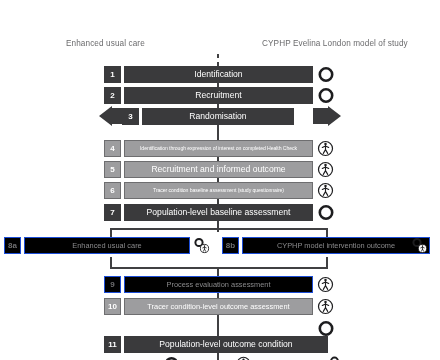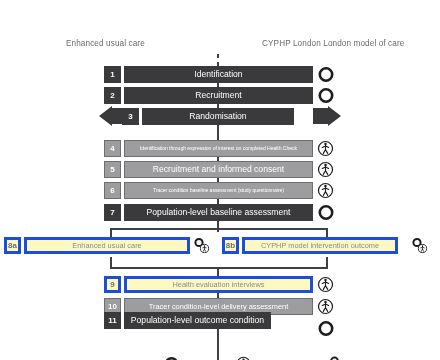--- a/index.html
+++ b/index.html
@@ -87,22 +87,22 @@
     background: #3a3a3c;
     border: 1px solid #3a3a3c;
     color: #ffffff;
   }
   .fill-partial {
     background: #9d9d9f;
     border: 1px solid #6e6e70;
     color: #ffffff;
   }
   .fill-none {
-    background: #fef9c3;
-    border: 3px solid #1d4ed8;
+    background: #000000;
+    border: 1px solid #1d4ed8;
     color: #8a8a8c;
   }
   .numbox.fill-blinding,
   .numbox.fill-partial { color: #ffffff; }
   .numbox.fill-none    { color: #6e6e70; }
 
   .txt-lg  { font-size: 8.6px; }
   .txt-md  { font-size: 7.4px; }
   .txt-sm  { font-size: 5.2px; letter-spacing: -0.1px; }
 
@@ -180,21 +180,21 @@
   .sw-blinding { background: #3a3a3c; }
   .sw-partial  { background: #9d9d9f; border: 1px solid #6e6e70; }
   .sw-none     { background: #ffffff; border: 1.5px solid #3a3a3c; }
 </style>
 </head>
 <body>
 
 <div id="canvas">
 
   <div class="col-header" id="hdr-left">Enhanced usual care</div>
-  <div class="col-header" id="hdr-right">CYPHP London London model of care</div>
+  <div class="col-header" id="hdr-right">CYPHP Evelina London model of study</div>
 
   <div class="spine-dash" style="top:18px;  height:12px;"></div>
   <div class="spine" style="top:30px;  height:166px;"></div>
   <div class="spine" style="top:232px; height:98px;"></div>
   <div class="spine-dash" style="top:322px; height:14px;"></div>
 
   <div class="conn" style="left:110px; top:192px; width:218px; height:2px;"></div>
   <div class="conn" style="left:110px; top:192px; width:2px;  height:12px;"></div>
   <div class="conn" style="left:326px; top:192px; width:2px;  height:12px;"></div>
 
@@ -246,21 +246,21 @@
   <div class="marker" style="left:317px; top:104px;">
     <svg width="17" height="17" viewBox="0 0 17 17">
       <circle cx="8.5" cy="8.5" r="7" fill="#ffffff" stroke="#1d1d1f" stroke-width="1.2"></circle>
       <circle cx="8.5" cy="4.1" r="1.25" fill="#1d1d1f"></circle>
       <path d="M8.5 5.4 L8.5 10 M8.5 5.9 L5.3 7.4 M8.5 5.9 L11.7 7.4 M8.5 9.6 L6.3 13.4 M8.5 9.6 L10.7 13.4" stroke="#1d1d1f" stroke-width="1.1" fill="none" stroke-linecap="round"></path>
     </svg>
   </div>
 
   <div class="row" id="row-5" style="left:104px; top:125px; width:209px;">
     <div class="numbox fill-partial">5</div>
-    <div class="bar fill-partial txt-lg">Recruitment and informed consent</div>
+    <div class="bar fill-partial txt-lg">Recruitment and informed outcome</div>
   </div>
   <div class="marker" style="left:317px; top:125px;">
     <svg width="17" height="17" viewBox="0 0 17 17">
       <circle cx="8.5" cy="8.5" r="7" fill="#ffffff" stroke="#1d1d1f" stroke-width="1.2"></circle>
       <circle cx="8.5" cy="4.1" r="1.25" fill="#1d1d1f"></circle>
       <path d="M8.5 5.4 L8.5 10 M8.5 5.9 L5.3 7.4 M8.5 5.9 L11.7 7.4 M8.5 9.6 L6.3 13.4 M8.5 9.6 L10.7 13.4" stroke="#1d1d1f" stroke-width="1.1" fill="none" stroke-linecap="round"></path>
     </svg>
   </div>
 
   <div class="row" id="row-6" style="left:104px; top:146px; width:209px;">
@@ -291,58 +291,58 @@
   </div>
   <div class="marker" style="left:192px; top:201px;">
     <svg width="20" height="17" viewBox="0 0 20 17">
       <circle cx="7" cy="5.5" r="3.6" fill="none" stroke="#1d1d1f" stroke-width="2"></circle>
       <circle cx="12.5" cy="11.5" r="4.1" fill="#ffffff" stroke="#1d1d1f" stroke-width="0.9"></circle>
       <circle cx="12.5" cy="9" r="0.75" fill="#1d1d1f"></circle>
       <path d="M12.5 9.7 L12.5 12.3 M12.5 10.1 L10.7 10.9 M12.5 10.1 L14.3 10.9 M12.5 12.1 L11.3 14.3 M12.5 12.1 L13.7 14.3" stroke="#1d1d1f" stroke-width="0.75" fill="none" stroke-linecap="round"></path>
     </svg>
   </div>
 
-  <div class="row" id="row-8b" style="left:222px; top:201px; width:176px;">
+  <div class="row" id="row-8b" style="left:222px; top:201px; width:208px;">
     <div class="numbox fill-none">8b</div>
     <div class="bar fill-none txt-md">CYPHP model intervention outcome</div>
   </div>
   <div class="marker" style="left:410px; top:201px;">
     <svg width="20" height="17" viewBox="0 0 20 17">
       <circle cx="7" cy="5.5" r="3.6" fill="none" stroke="#1d1d1f" stroke-width="2"></circle>
       <circle cx="12.5" cy="11.5" r="4.1" fill="#ffffff" stroke="#1d1d1f" stroke-width="0.9"></circle>
       <circle cx="12.5" cy="9" r="0.75" fill="#1d1d1f"></circle>
       <path d="M12.5 9.7 L12.5 12.3 M12.5 10.1 L10.7 10.9 M12.5 10.1 L14.3 10.9 M12.5 12.1 L11.3 14.3 M12.5 12.1 L13.7 14.3" stroke="#1d1d1f" stroke-width="0.75" fill="none" stroke-linecap="round"></path>
     </svg>
   </div>
 
   <div class="row" id="row-9" style="left:104px; top:240px; width:209px;">
     <div class="numbox fill-none">9</div>
-    <div class="bar fill-none txt-md">Health evaluation interviews</div>
+    <div class="bar fill-none txt-md">Process evaluation assessment</div>
   </div>
   <div class="marker" style="left:317px; top:240px;">
     <svg width="17" height="17" viewBox="0 0 17 17">
       <circle cx="8.5" cy="8.5" r="7" fill="#ffffff" stroke="#1d1d1f" stroke-width="1.2"></circle>
       <circle cx="8.5" cy="4.1" r="1.25" fill="#1d1d1f"></circle>
       <path d="M8.5 5.4 L8.5 10 M8.5 5.9 L5.3 7.4 M8.5 5.9 L11.7 7.4 M8.5 9.6 L6.3 13.4 M8.5 9.6 L10.7 13.4" stroke="#1d1d1f" stroke-width="1.1" fill="none" stroke-linecap="round"></path>
     </svg>
   </div>
 
   <div class="row" id="row-10" style="left:104px; top:262px; width:209px;">
     <div class="numbox fill-partial">10</div>
-    <div class="bar fill-partial txt-md">Tracer condition-level delivery assessment</div>
+    <div class="bar fill-partial txt-md">Tracer condition-level outcome assessment</div>
   </div>
   <div class="marker" style="left:317px; top:262px;">
     <svg width="17" height="17" viewBox="0 0 17 17">
       <circle cx="8.5" cy="8.5" r="7" fill="#ffffff" stroke="#1d1d1f" stroke-width="1.2"></circle>
       <circle cx="8.5" cy="4.1" r="1.25" fill="#1d1d1f"></circle>
       <path d="M8.5 5.4 L8.5 10 M8.5 5.9 L5.3 7.4 M8.5 5.9 L11.7 7.4 M8.5 9.6 L6.3 13.4 M8.5 9.6 L10.7 13.4" stroke="#1d1d1f" stroke-width="1.1" fill="none" stroke-linecap="round"></path>
     </svg>
   </div>
 
-  <div class="row" id="row-11" style="left:104px; top:276px; width:167px;">
+  <div class="row" id="row-11" style="left:104px; top:300px; width:224px;">
     <div class="numbox fill-blinding">11</div>
     <div class="bar fill-blinding txt-lg">Population-level outcome condition</div>
   </div>
   <div class="marker" style="left:317px; top:284px;">
     <svg width="18" height="17" viewBox="0 0 18 17">
       <circle cx="9" cy="8.5" r="6.2" fill="none" stroke="#1d1d1f" stroke-width="2.6"></circle>
     </svg>
   </div>
 
   <div id="legend">

